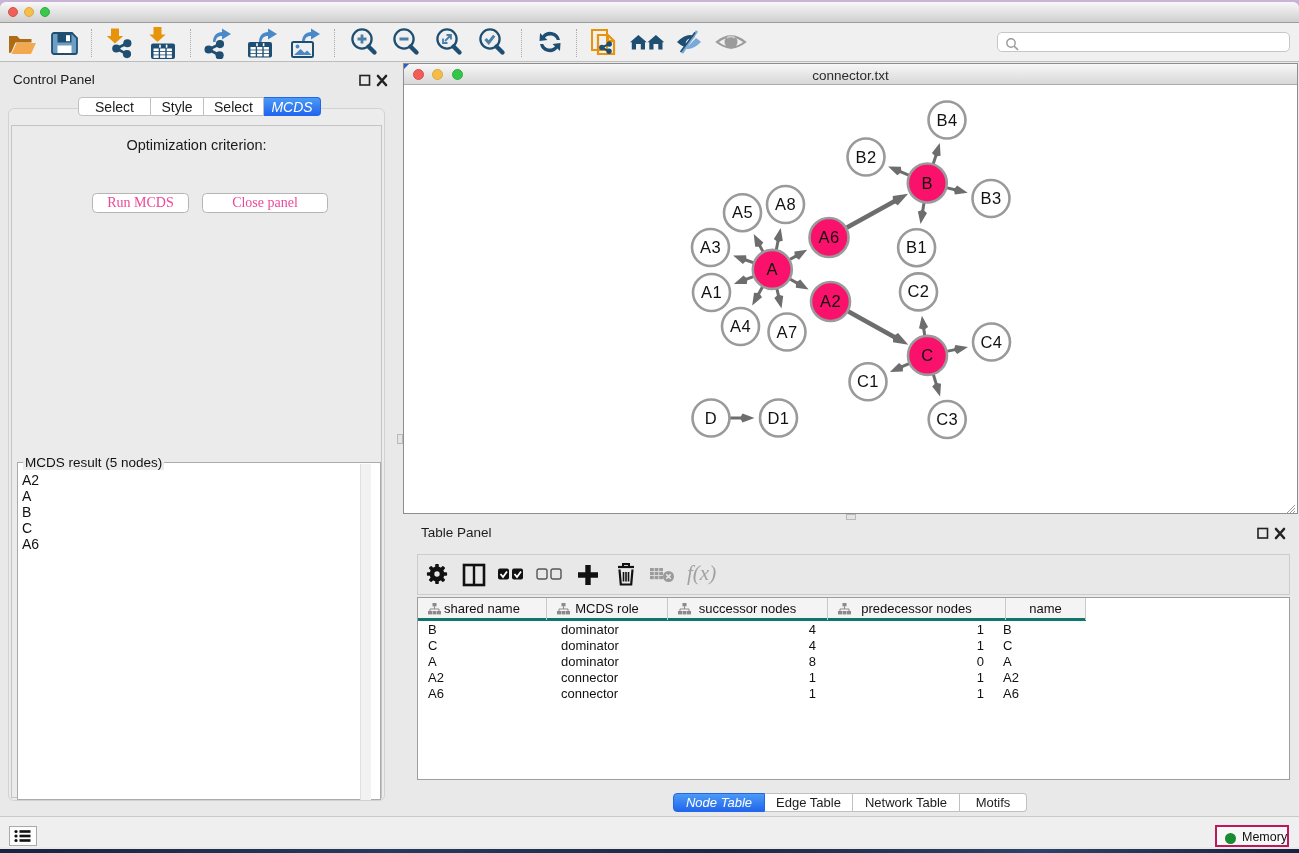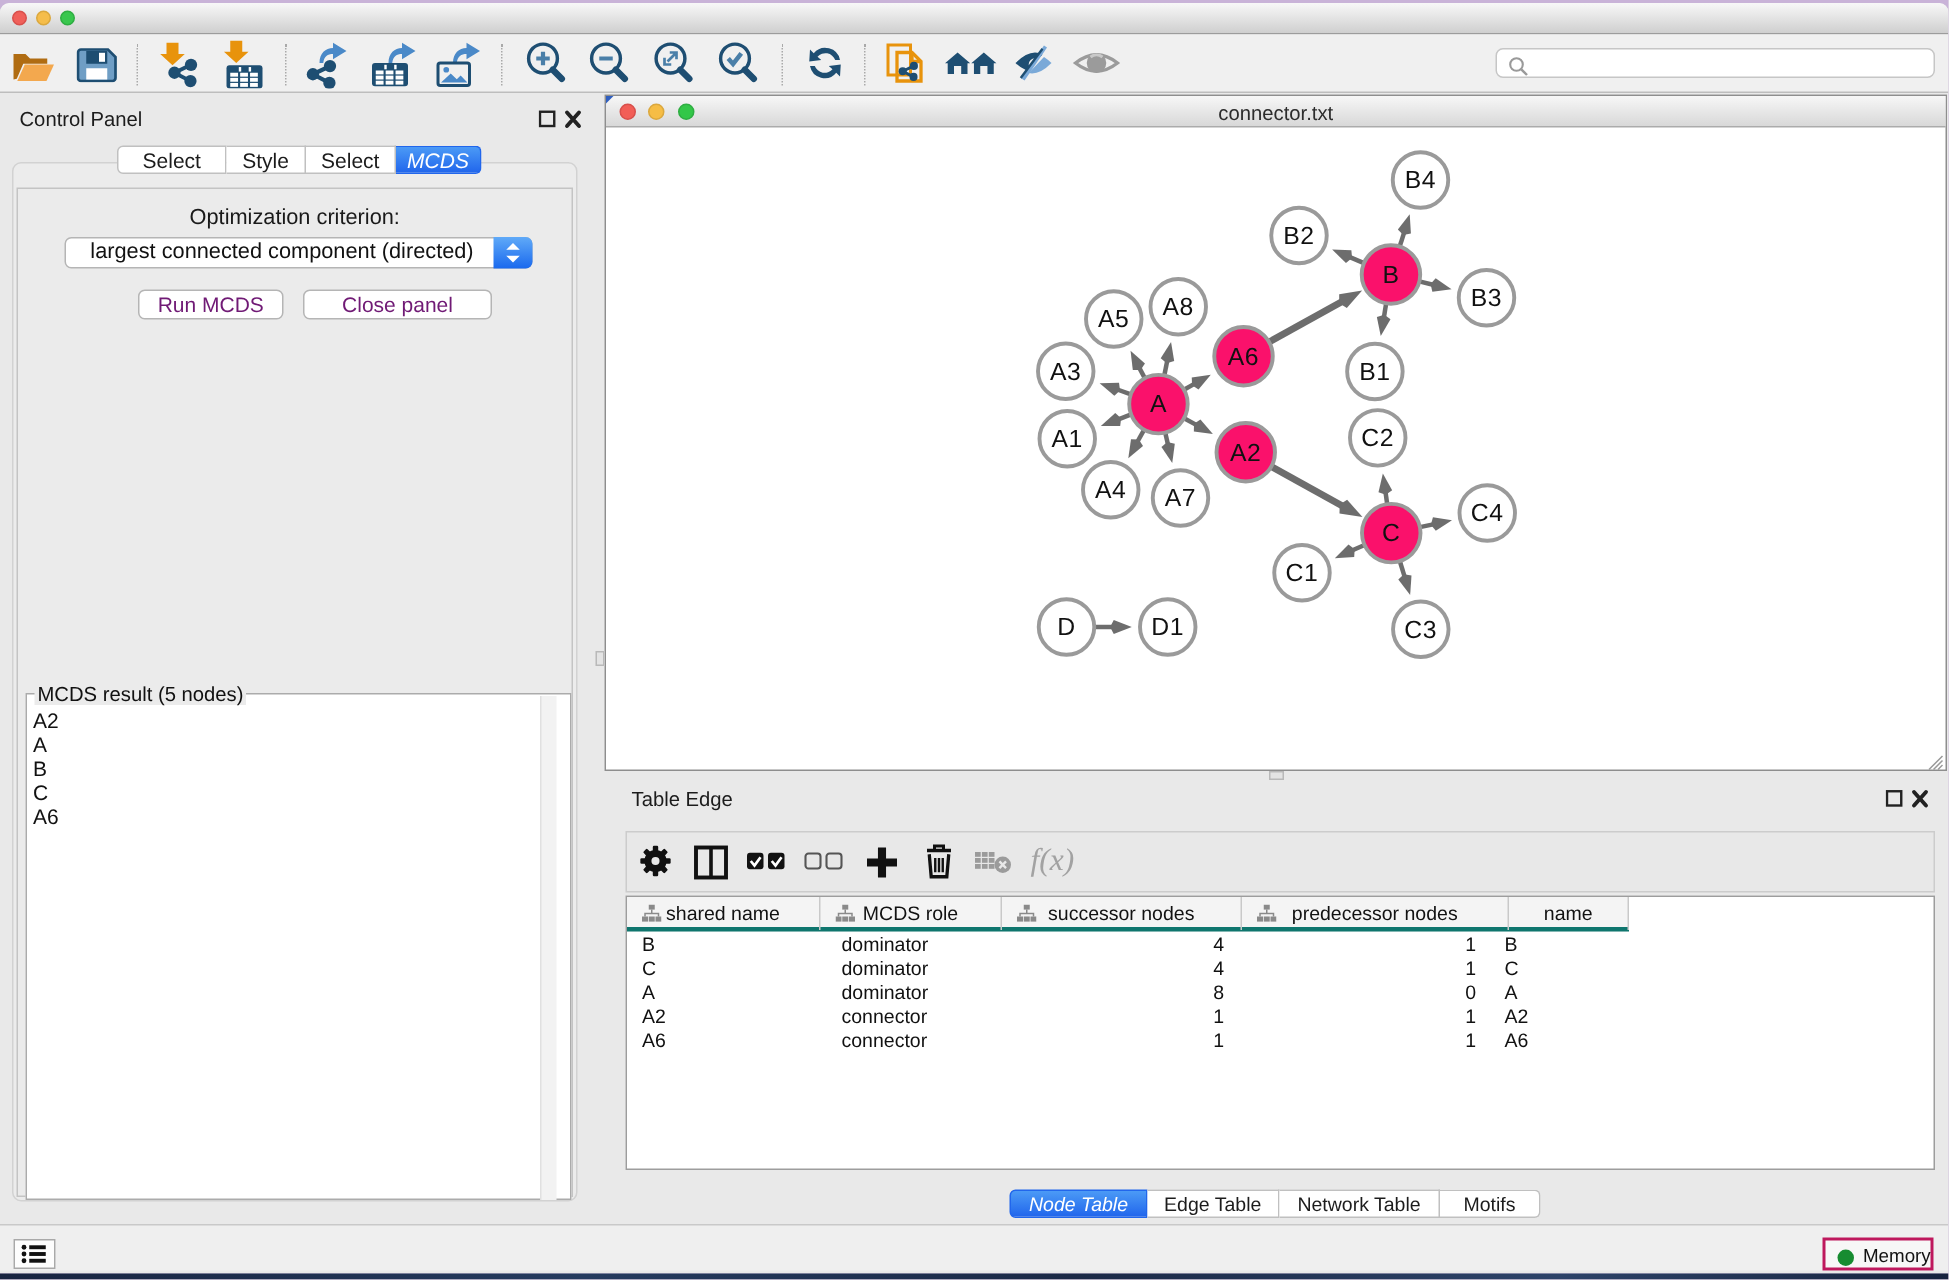--- a/index.html
+++ b/index.html
@@ -21,21 +21,21 @@
 .tabgroup { position:absolute; display:flex; z-index:5; }
 .tab { height:19px; background:#fff; border:1px solid #c0c0c0; border-left:none; font-size:14px; color:#1c1c1c; display:flex; align-items:center; justify-content:center; }
 .tab.first { border-left:1px solid #c0c0c0; border-radius:4px 0 0 4px; }
 .tab.last { border-radius:0 4px 4px 0; }
 .tab.sel { background:linear-gradient(#4b9af6,#2166ec); border-color:#2166ec; color:#fff;font-style:italic; }
 #cp-outer { position:absolute; left:8px; top:106px; width:377px; height:693px; background:#ececec; border:1px solid #d2d2d2; border-radius:6px; }
 #cp-inner { position:absolute; left:2px; top:16px; width:371px; height:673px; background:#ebebeb; border:1px solid #c4c4c4; }
 #opt-label { position:absolute; left:0; top:11px; width:100%; text-align:center; font-size:14.5px; color:#1a1a1a; }
 #dropdown { position:absolute; left:31px; top:32px; width:312px; height:21px; background:#fff; border:1px solid #b5b5b5; border-radius:4.5px; font-size:14.5px; color:#111; text-align:center; line-height:19px; padding-right:22px; }
 #dropstep { position:absolute; right:-1px; top:-1px; width:26px; height:21px; background:linear-gradient(#60aaf8,#1a69ee); border-radius:0 4.5px 4.5px 0; }
-.btn { position:absolute; height:20px; background:#fff; border:1px solid #b5b5b5; border-radius:4.5px; font-size:14px; color:#701a75; display:flex; align-items:center; justify-content:center; }
+.btn { position:absolute; height:20px; background:#fff; border:1px solid #b5b5b5; border-radius:4.5px; font-size:14px; color:#ec4899; display:flex; align-items:center; justify-content:center;font-family:Liberation Serif, serif; }
 #mcds-box { position:absolute; left:5px; top:336px; width:364px; height:338px; border:1px solid #ababab; background:#fff; }
 #mcds-legend { position:absolute; left:5px; top:-8px; background:#ebebeb; font-size:13.5px; color:#111; padding:0 2px; }
 #mcds-list { position:absolute; left:4px; top:9px; font-size:14px; color:#111; line-height:16px; }
 #mcds-scroll { position:absolute; right:9px; top:1px; width:11px; height:336px; background:#f2f2f2; border-left:1px solid #e0e0e0;}
 #netwin { position:absolute; left:403px; top:61px; width:895px; height:451px; background:#fff; border:1px solid #8e8e8e; }
 #nettitle { position:absolute; left:0; top:0; width:100%; height:21px; background:linear-gradient(#f7f7f7,#d8d8d8); border-bottom:1px solid #ababab; }
 #nettitle .t1 { left:9px; background:#f25e57; border:0.5px solid #d8504c; top:5px; width:11px; height:11px;}
 #nettitle .t2 { left:28px; background:#f6bd45; border:0.5px solid #dba83e; top:5px; width:11px; height:11px;}
 #nettitle .t3 { left:48px; background:#33c748; border:0.5px solid #2fae42; top:5px; width:11px; height:11px;}
 #nettitle .title { position:absolute; width:100%; text-align:center; top:4px; font-size:13.5px; color:#2c2c2c; }
@@ -199,26 +199,20 @@
   <div class="tabgroup" style="left:78px; top:95px;">
     <div class="tab first" style="width:73px;">Select</div>
     <div class="tab" style="width:53px;">Style</div>
     <div class="tab" style="width:60px;">Select</div>
     <div class="tab sel last" style="width:57px;">MCDS</div>
   </div>
 
   <div id="cp-outer">
     <div id="cp-inner">
       <div id="opt-label">Optimization criterion:</div>
-      <div id="dropdown">largest connected component (directed)<div id="dropstep">
-            <svg width="26" height="21" viewBox="0 0 26 21" style="position:absolute;left:0;top:0;">
-              <path d="M8.5 8.5 L13 4 L17.5 8.5 Z" fill="#fff"></path>
-              <path d="M8.5 12.5 L13 17 L17.5 12.5 Z" fill="#fff"></path>
-            </svg>
-          </div></div>
       <div class="btn" style="left:80px; top:67px; width:97px;">Run MCDS</div>
       <div class="btn" style="left:190px; top:67px; width:126px;">Close panel</div>
       <div id="mcds-box">
         <div id="mcds-legend">MCDS result (5 nodes)</div>
         <div id="mcds-list">A2<br>A<br>B<br>C<br>A6</div>
         <div id="mcds-scroll"></div>
       </div>
     </div>
   </div>
 
@@ -317,21 +311,21 @@
     <div id="grip">
       <svg width="11" height="11">
           <path d="M1 10 L10 1 M4 10 L10 4 M7 10 L10 7" stroke="#9a9a9a" stroke-width="1" fill="none"></path>
         </svg>
     </div>
   </div>
 
   <div class="handle" style="left:397px; top:432px; width:6px; height:10px;"></div>
   <div class="handle" style="left:846px; top:511.5px; width:10px; height:6px;"></div>
 
-  <div id="tp-title">Table Edge</div>
+  <div id="tp-title">Table Panel</div>
   <div class="winbtns" style="left:1257px; top:524px;"><svg width="30" height="13" viewBox="0 0 30 13">
         <rect x="1" y="1.5" width="9.5" height="9.5" fill="none" stroke="#222" stroke-width="1.6"></rect>
         <path d="M19 2 L27 11 M27 2 L19 11" stroke="#222" stroke-width="2.6" stroke-linecap="round"></path>
       </svg></div>
   <div id="tp-toolbar">
       <svg style="position:absolute;left:8px;top:8px;" width="22" height="22" viewBox="0 0 22 22">
         <circle cx="11" cy="11" r="7.4" fill="#111111"></circle>
         <rect x="-2.0" y="-1.8" width="4.0" height="3.6" rx="0.8" fill="#111111" transform="translate(19.1,11.0) rotate(0)"></rect>
         <rect x="-2.0" y="-1.8" width="4.0" height="3.6" rx="0.8" fill="#111111" transform="translate(16.7,16.7) rotate(45)"></rect>
         <rect x="-2.0" y="-1.8" width="4.0" height="3.6" rx="0.8" fill="#111111" transform="translate(11.0,19.1) rotate(90)"></rect>

